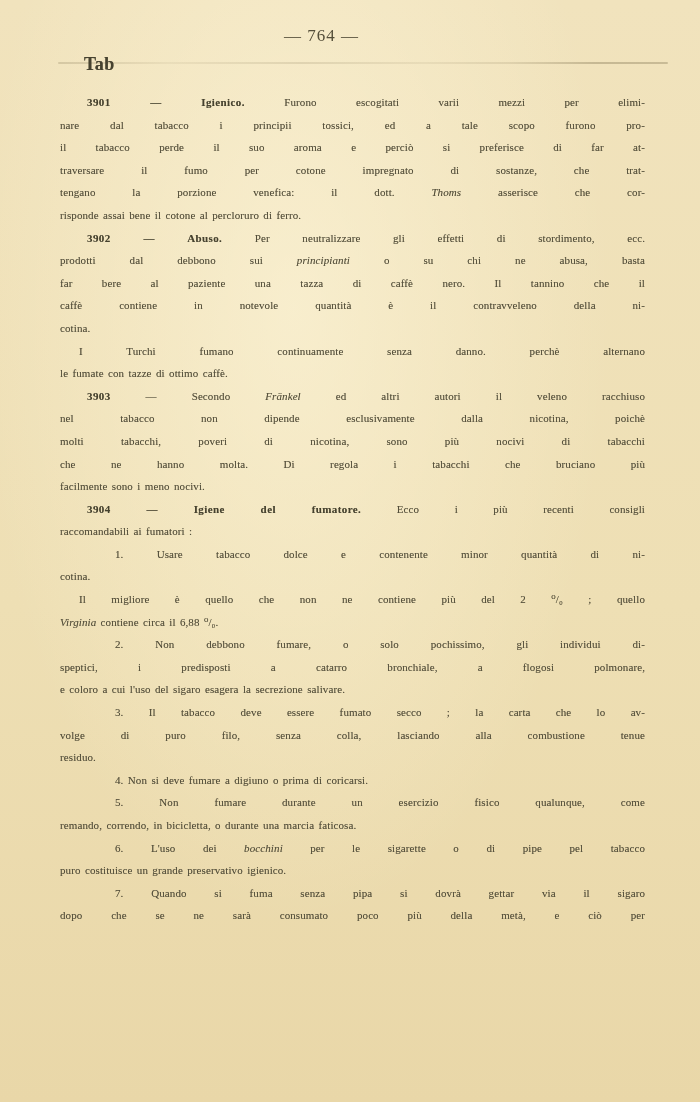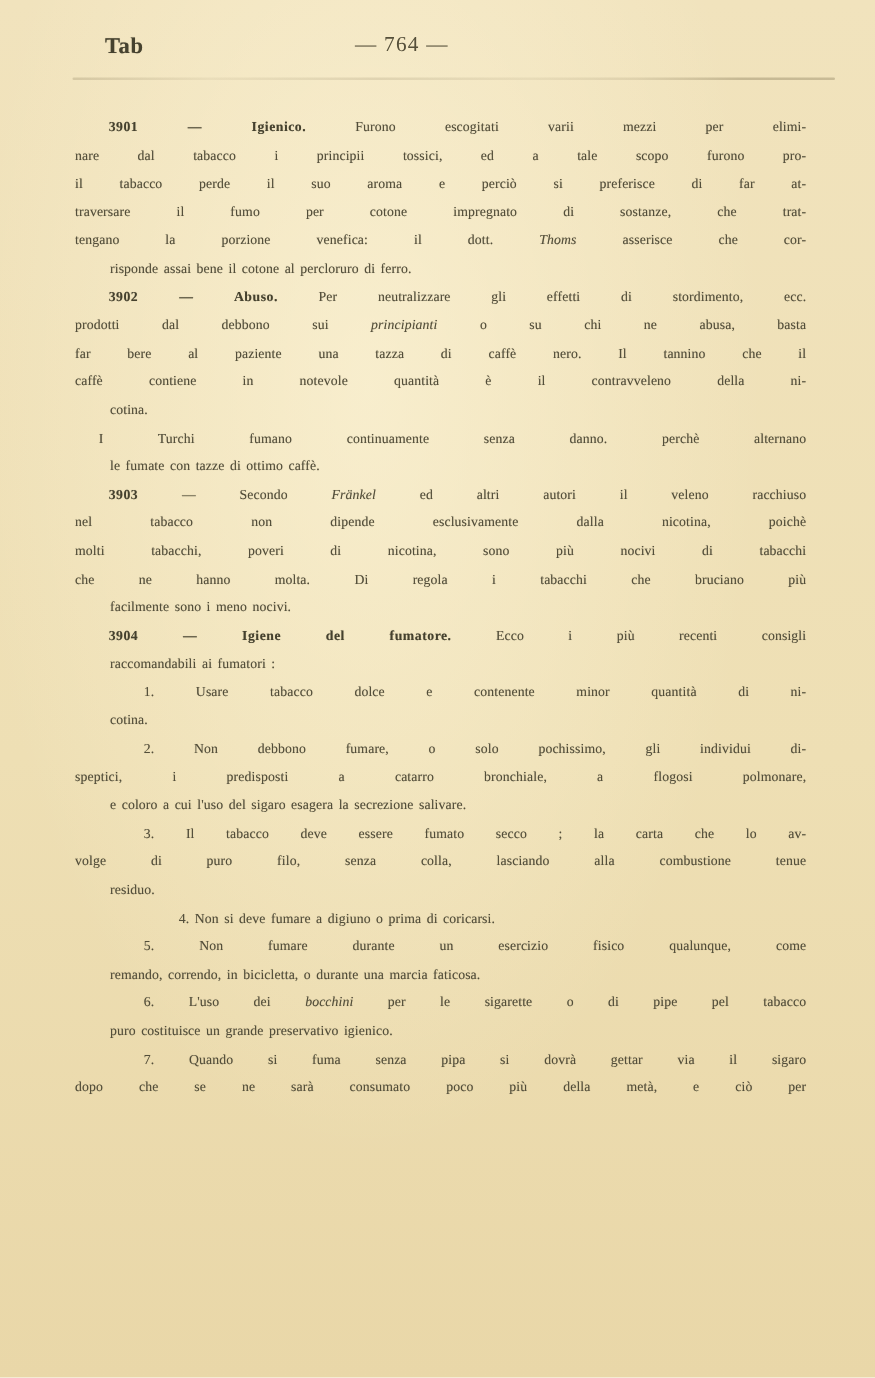--- a/index.html
+++ b/index.html
@@ -19,20 +19,21 @@
   }
   .hdr {
     display:flex; align-items:baseline;
     height:26px;
     position:relative;
   }
   .catchword {
     font-weight:bold; font-size:18px; letter-spacing:.5px;
     color:#46422f; padding-left:24px;
     text-shadow:0 0 .6px rgba(70,66,47,.5);
+    margin-top:28px;
   }
   .pagenum {
     position:absolute; left:0; right:62px; text-align:center;
     font-size:17px; letter-spacing:1px; color:#554f3a;
   }
   .hdr-rule {
     height:2px; margin:10px 0 0 -2px; width:610px;
     background:linear-gradient(90deg,
       rgba(146,133,98,.30) 0%, rgba(146,133,98,.10) 18%,
       rgba(146,133,98,.22) 40%, rgba(146,133,98,.12) 60%,
@@ -41,21 +42,21 @@
   }
   .body-col { margin-top:27px; width:585px; }
   .para { margin:0; }
   .line {
     font-size:11px; line-height:22.6px;
     text-align:justify; text-align-last:justify;
     word-spacing:1.5px; letter-spacing:.1px;
     text-shadow:0 0 .6px rgba(83,78,58,.42);
     white-space:normal;
   }
-  .line.last { text-align-last:left;margin-left:28px; }
+  .line.last { text-align-last:left; }
   .ind-entry { padding-left:27px; }
   .ind-small { padding-left:19px; }
   .ind-list  { padding-left:55px; }
   .b { font-weight:bold; color:#45412e; letter-spacing:.4px; }
   .i { font-style:italic; }
 </style>
 </head>
 <body>
 
 <div class="page">
@@ -93,20 +94,24 @@
       </div>
       <div class="para">
         <div class="line ind-entry"><span class="b">3904</span><span class="b"> — </span><span class="b">Igiene del fumatore.</span><span> Ecco i più recenti consigli</span></div>
         <div class="line last"><span>raccomandabili ai fumatori :</span></div>
       </div>
       <div class="para">
         <div class="line ind-list"><span>1. Usare tabacco dolce e contenente minor quantità di ni-</span></div>
         <div class="line last"><span>cotina.</span></div>
       </div>
       <div class="para">
+        <div class="line ind-small"><span>Il migliore è quello che non ne contiene più del 2 ⁰/₀ ; quello</span></div>
+        <div class="line last"><span class="i">Virginia</span><span> contiene circa il 6,88 ⁰/₀.</span></div>
+      </div>
+      <div class="para">
         <div class="line ind-list"><span>2. Non debbono fumare, o solo pochissimo, gli individui di-</span></div>
         <div class="line"><span>speptici, i predisposti a catarro bronchiale, a flogosi polmonare,</span></div>
         <div class="line last"><span>e coloro a cui l'uso del sigaro esagera la secrezione salivare.</span></div>
       </div>
       <div class="para">
         <div class="line ind-list"><span>3. Il tabacco deve essere fumato secco ; la carta che lo av-</span></div>
         <div class="line"><span>volge di puro filo, senza colla, lasciando alla combustione tenue</span></div>
         <div class="line last"><span>residuo.</span></div>
       </div>
       <div class="para">

